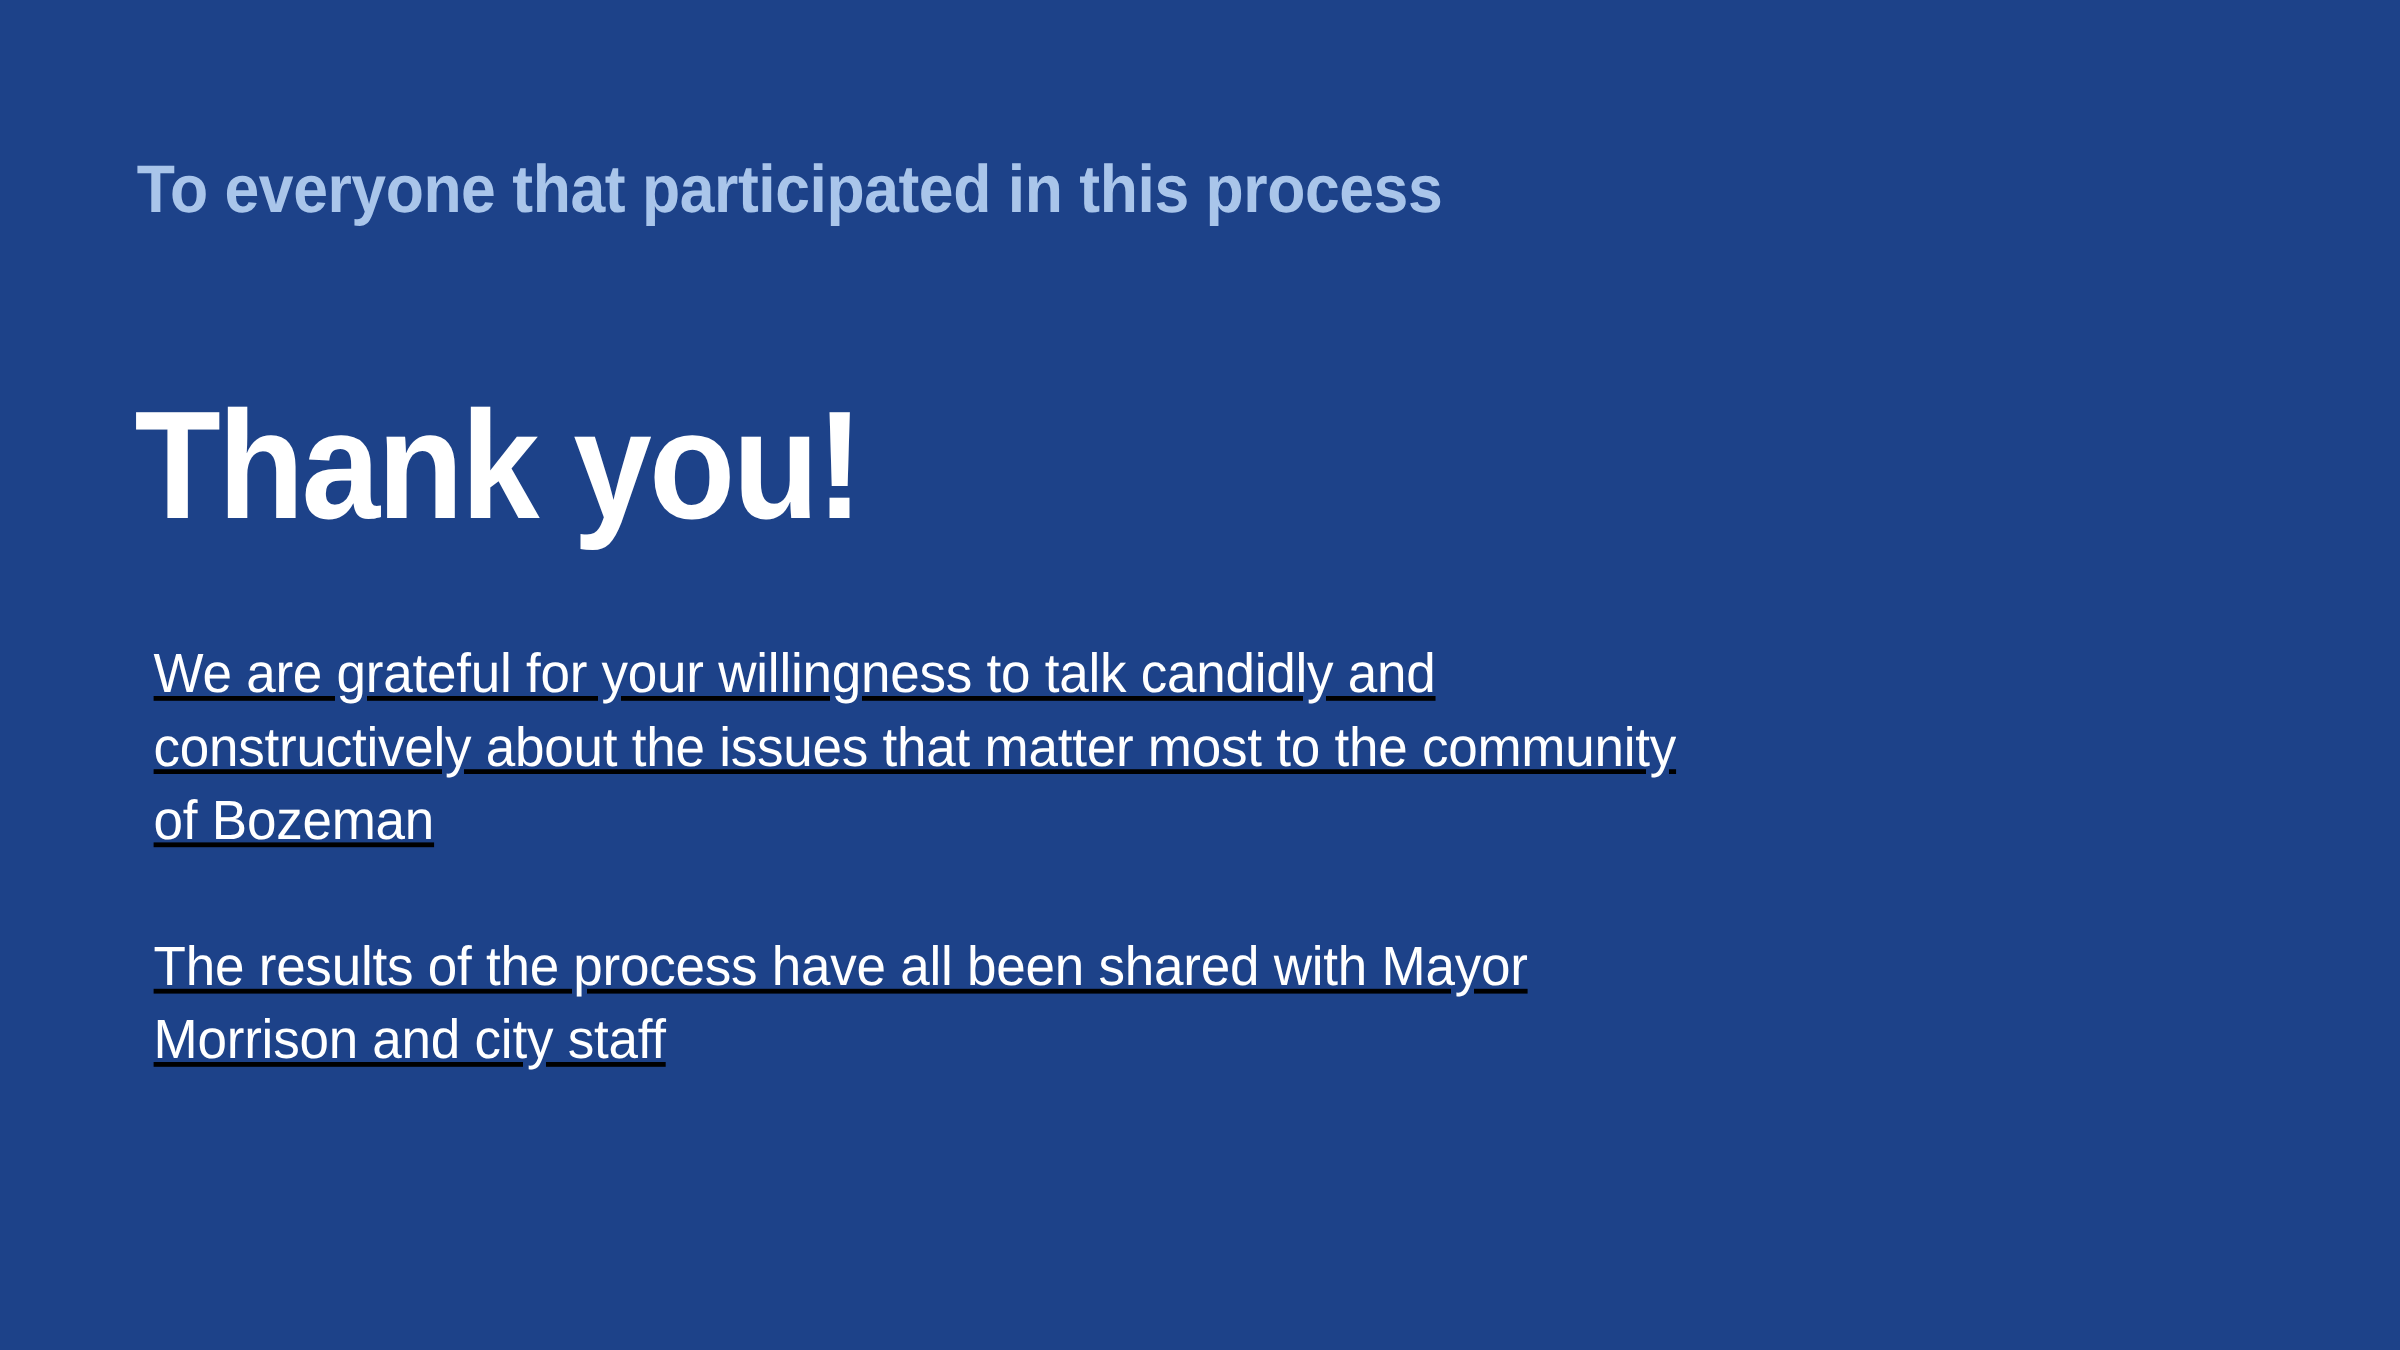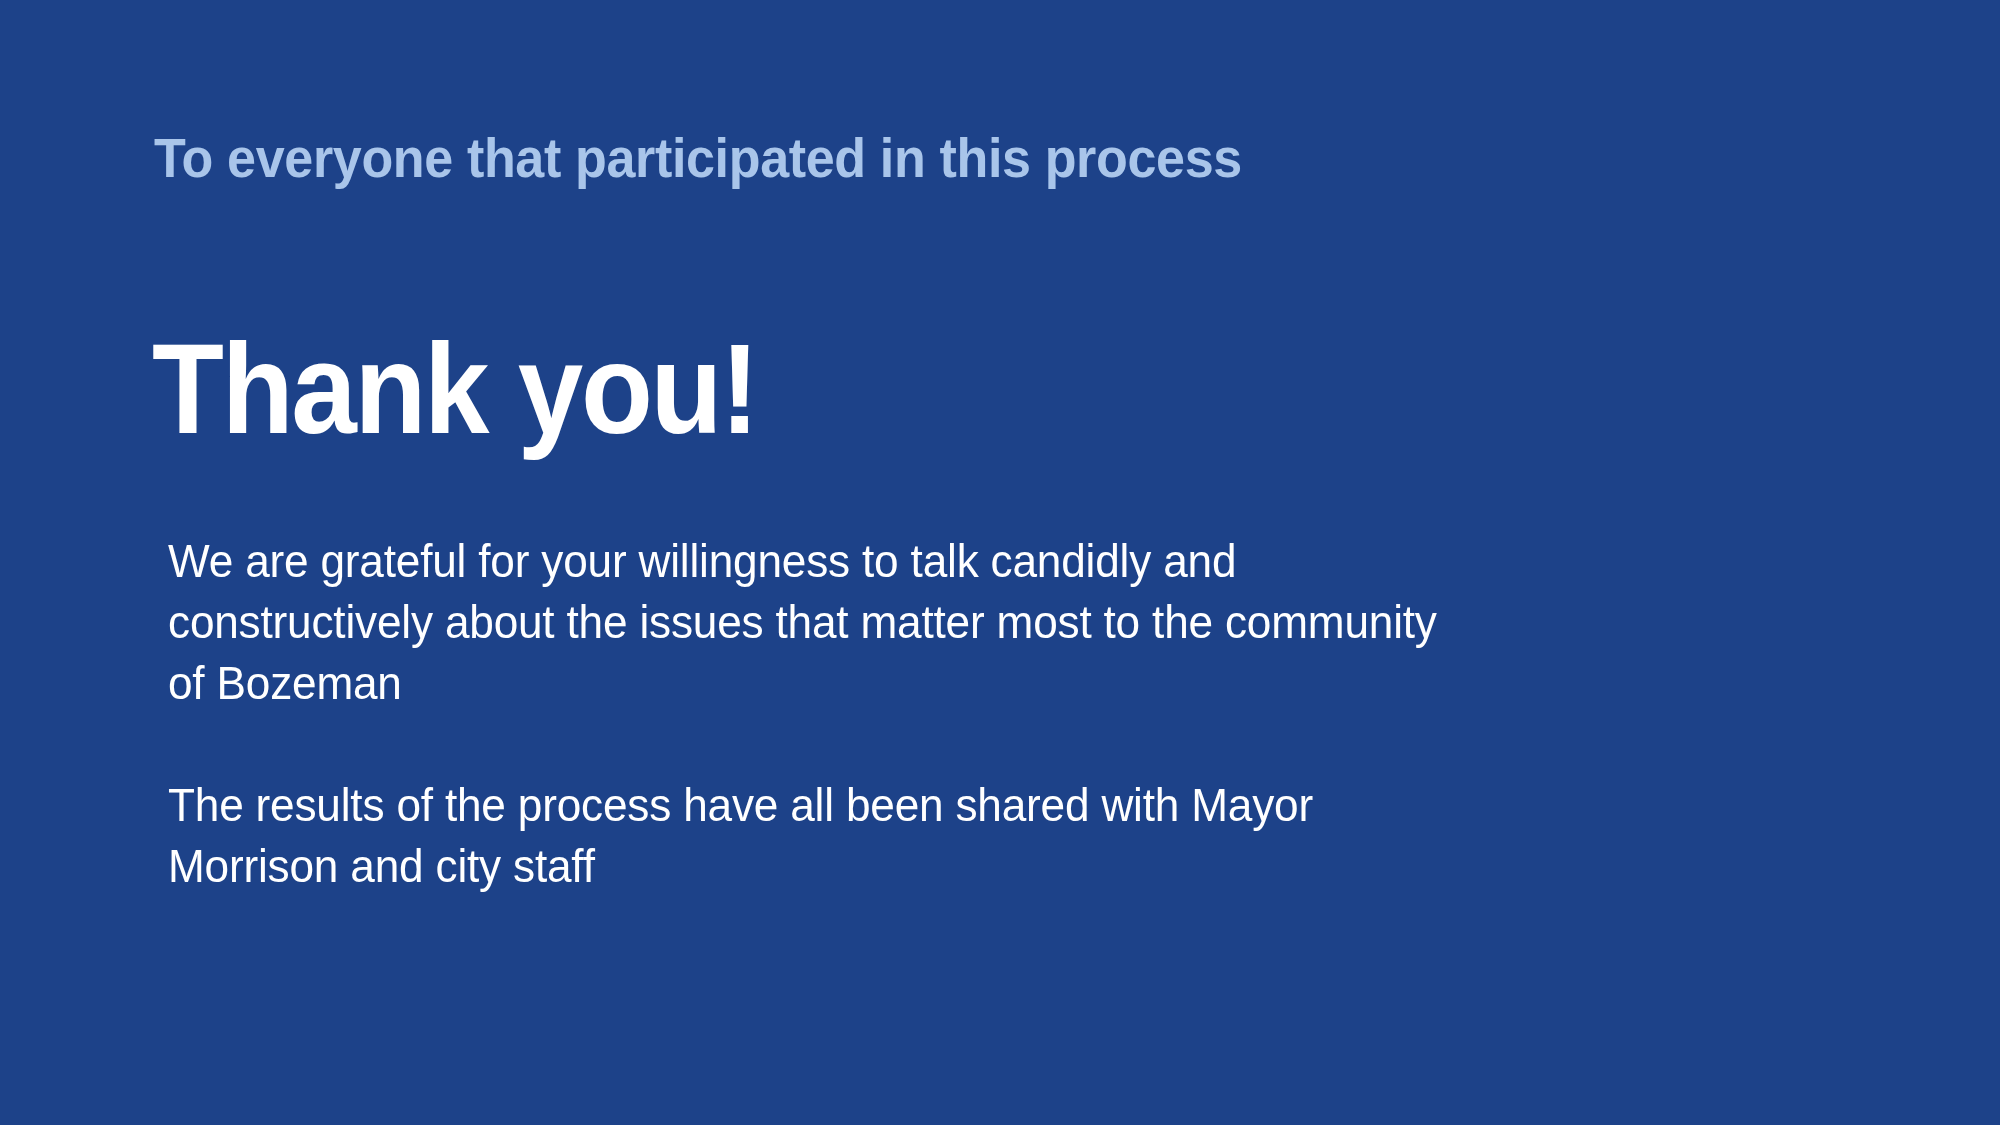--- a/index.html
+++ b/index.html
@@ -16,21 +16,20 @@
     font-family: "Liberation Sans", "DejaVu Sans", sans-serif;
     -webkit-font-smoothing: antialiased;
   }
 
   .slide {
     position: relative;
     width: 1700px;
     height: 1125px;
     background: #1d4289;
     box-sizing: border-box;
-    margin-left: 40px;
   }
 
   
   .eyebrow {
     position: absolute;
     left: 114px;
     top: 127px;
     width: 1600px;
     color: #a9c5ea;
     font-family: "Liberation Sans Narrow", "Liberation Sans", "DejaVu Sans Condensed", sans-serif;
@@ -58,20 +57,21 @@
     transform-origin: left center;
     white-space: nowrap;
   }
 
   
   .body-block {
     position: absolute;
     left: 128px;
     top: 485px;
     width: 1560px;
+    text-decoration: underline;
   }
 
   .body-para {
     color: #ffffff;
     font-family: "Liberation Sans Narrow", "Liberation Sans", "DejaVu Sans Condensed", sans-serif;
     font-weight: 300;
     font-size: 46px;
     line-height: 61px;
     letter-spacing: -0.2px;
     transform: scaleX(0.96);

